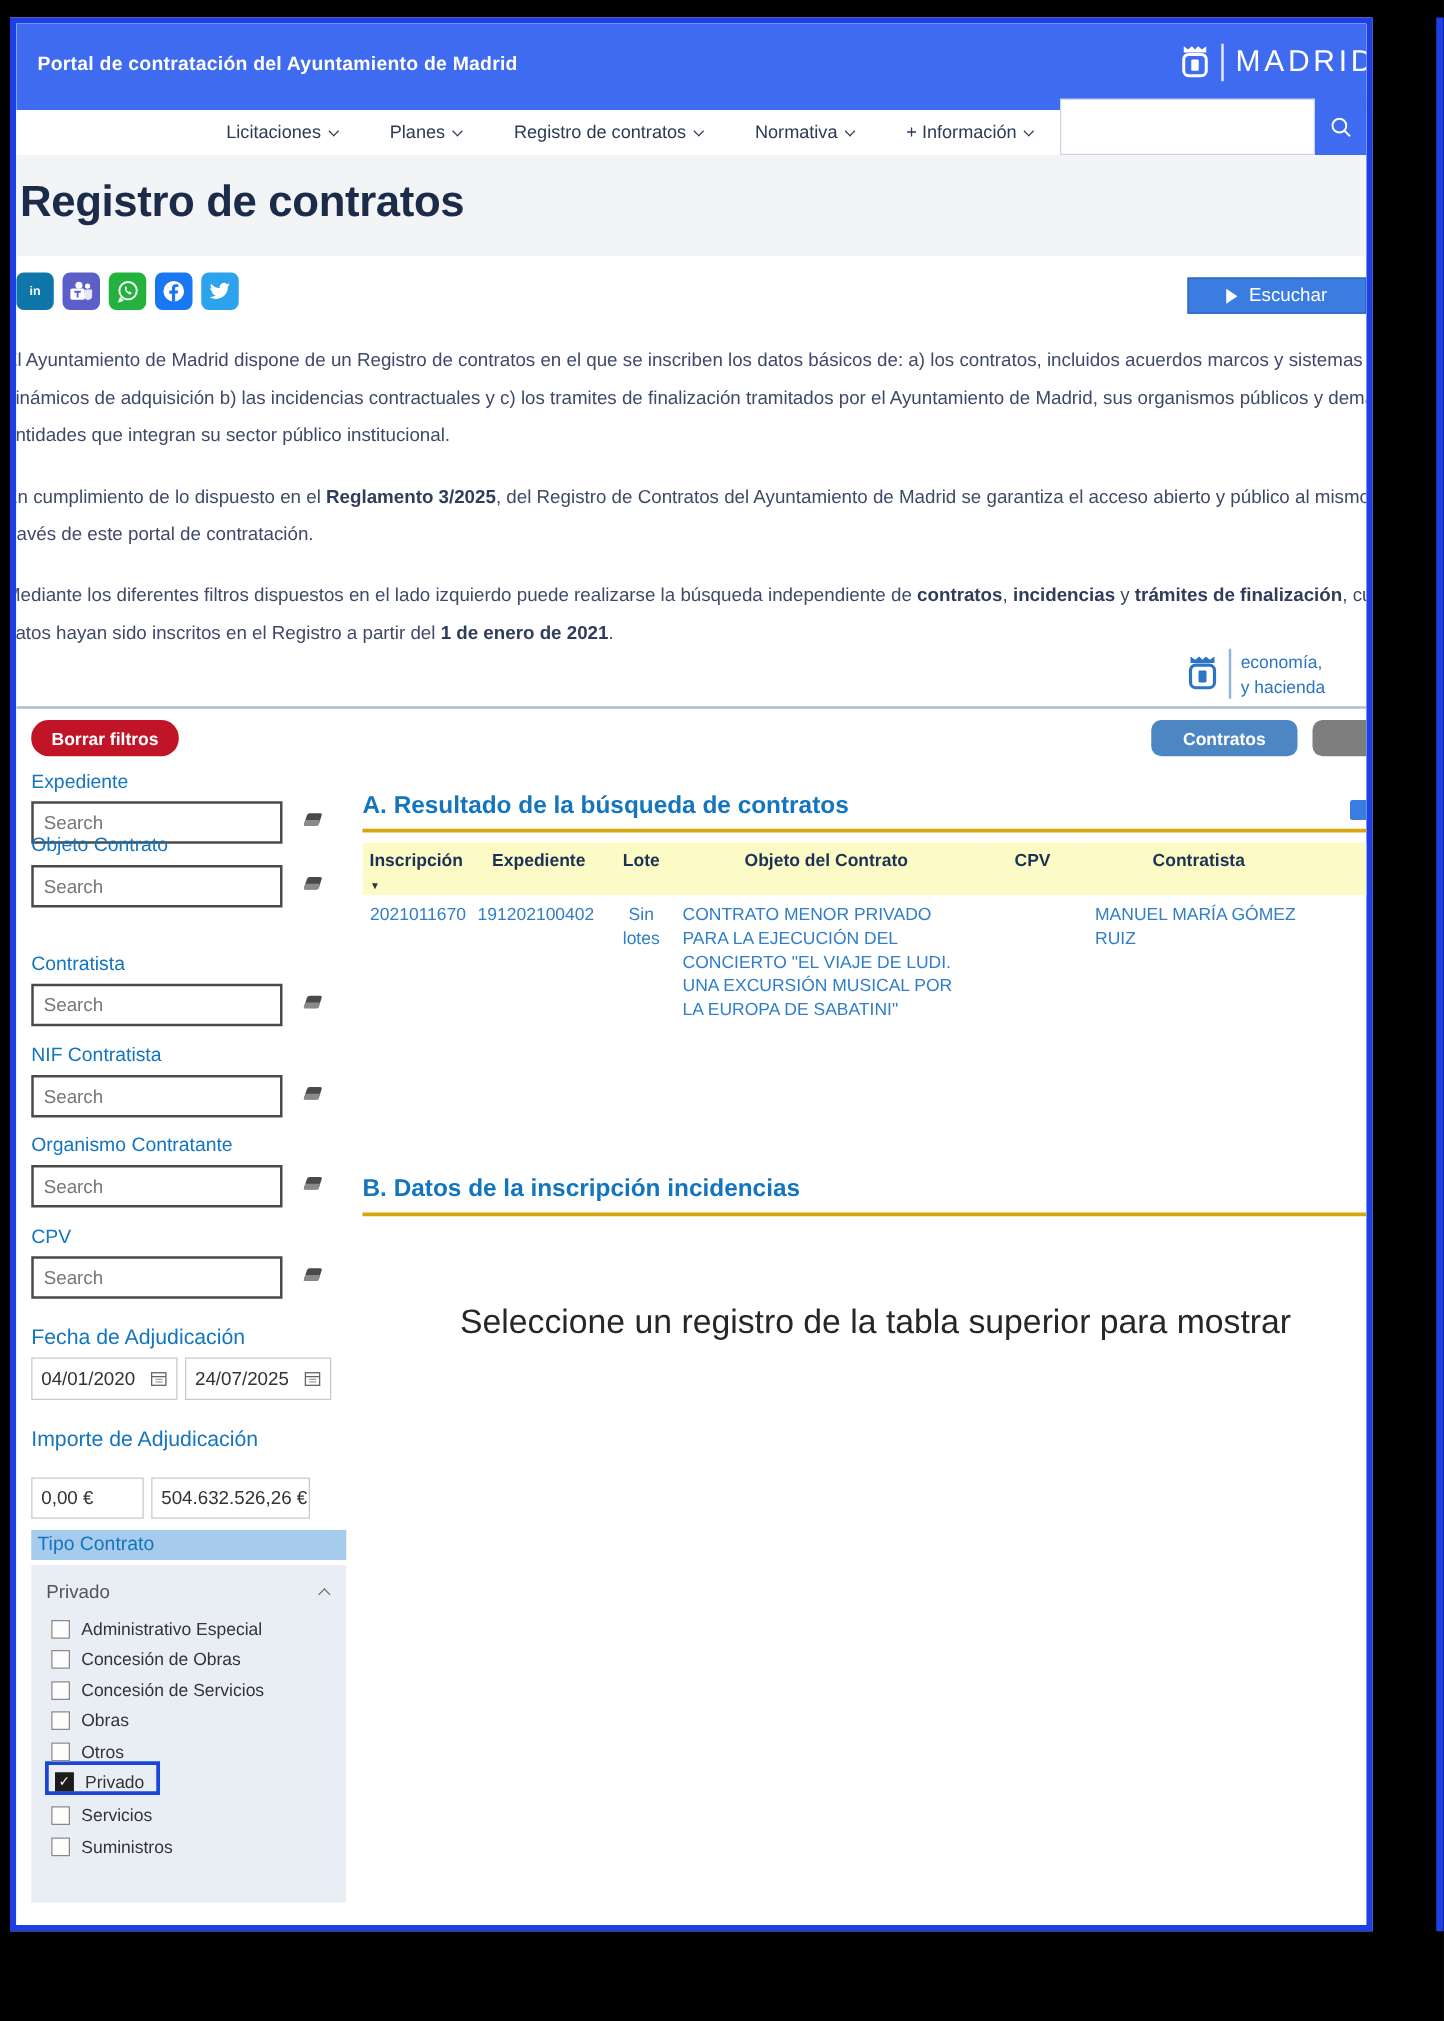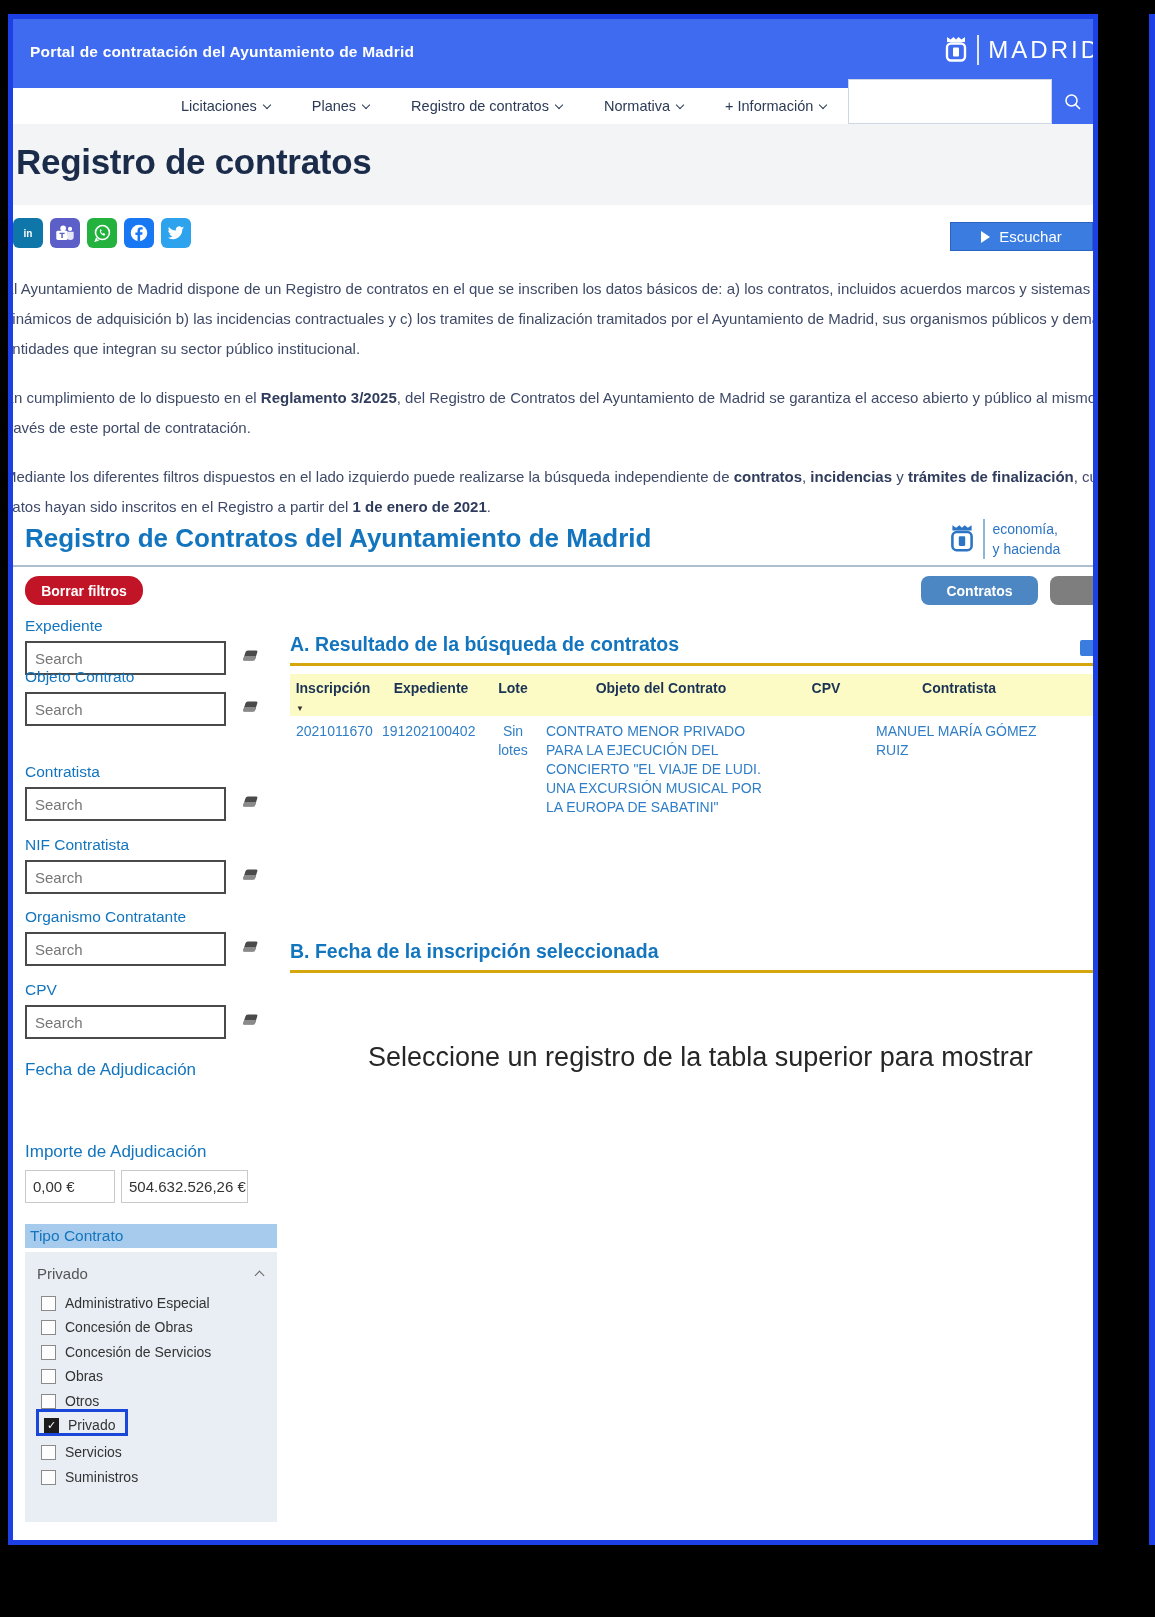--- a/index.html
+++ b/index.html
@@ -185,21 +185,20 @@
         <span class="play"></span>
         <span>Escuchar</span>
       </div>
 
       <div class="intro">
         <p>El Ayuntamiento de Madrid dispone de un Registro de contratos en el que se inscriben los datos básicos de: a) los contratos, incluidos acuerdos marcos y sistemas dinámicos de adquisición b) las incidencias contractuales y c) los tramites de finalización tramitados por el Ayuntamiento de Madrid, sus organismos públicos y demás entidades que integran su sector público institucional.</p>
         <p><span>En cumplimiento de lo dispuesto en el </span><b>Reglamento 3/2025</b><span>, del Registro de Contratos del Ayuntamiento de Madrid se garantiza el acceso abierto y público al mismo a través de este portal de contratación.</span></p>
         <p><span>Mediante los diferentes filtros dispuestos en el lado izquierdo puede realizarse la búsqueda independiente de </span><b>contratos</b><span>, </span><b>incidencias</b><span> y </span><b>trámites de finalización</b><span>, cuyos datos hayan sido inscritos en el Registro a partir del </span><b>1 de enero de 2021</b><span>.</span></p>
       </div>
 
-      <div class="reg-h2">Registro de Contratos del Ayuntamiento de Madrid</div>
       <div class="eco-logo">
         <svg width="26" height="32" viewBox="0 0 24 30">
           <path d="M3 7 L3 2 L6.5 4.5 L9.5 2 L12 4.5 L14.5 2 L17.5 4.5 L21 2 L21 7 Z" fill="#2C74C4"></path>
           <rect x="3" y="8.5" width="18" height="17" rx="4" fill="none" stroke="#2C74C4" stroke-width="2.4"></rect>
           <rect x="9" y="12.5" width="6" height="9" rx="1" fill="#2C74C4"></rect>
         </svg>
         <div class="eco-div"></div>
         <div class="eco-text">
           <div>economía,</div>
           <div>y hacienda</div>
@@ -320,25 +319,45 @@
                 <g transform="skewX(-18)">
                   <rect x="7" y="1" width="13" height="11" rx="2" fill="#4a4a4a"></rect>
                   <rect x="7" y="7" width="13" height="5" fill="#8a8a8a"></rect>
                 </g>
               </svg></span>
         </div>
       </div>
 
       <div class="sfield" style="top:1041px">
         <div class="flabel" style="font-size:17px">Fecha de Adjudicación</div>
+        <div class="drow" style="margin-top:3px">
+          <div class="dbox" style="width:117px">
+            <span class="val">04/01/2020</span>
+            <svg width="14" height="14" viewBox="0 0 16 16">
+                <rect x="1.5" y="2.5" width="13" height="11.5" fill="none" stroke="#666" stroke-width="1.2"></rect>
+                <line x1="1.5" y1="6" x2="14.5" y2="6" stroke="#666" stroke-width="1.2"></line>
+                <line x1="5" y1="8.5" x2="11.5" y2="8.5" stroke="#888" stroke-width="1"></line>
+                <line x1="5" y1="11" x2="11.5" y2="11" stroke="#888" stroke-width="1"></line>
+              </svg>
+          </div>
+          <div class="dbox" style="width:117px">
+            <span class="val">24/07/2025</span>
+            <svg width="14" height="14" viewBox="0 0 16 16">
+                <rect x="1.5" y="2.5" width="13" height="11.5" fill="none" stroke="#666" stroke-width="1.2"></rect>
+                <line x1="1.5" y1="6" x2="14.5" y2="6" stroke="#666" stroke-width="1.2"></line>
+                <line x1="5" y1="8.5" x2="11.5" y2="8.5" stroke="#888" stroke-width="1"></line>
+                <line x1="5" y1="11" x2="11.5" y2="11" stroke="#888" stroke-width="1"></line>
+              </svg>
+          </div>
+        </div>
       </div>
 
       <div class="sfield" style="top:1123px">
         <div class="flabel" style="font-size:17px">Importe de Adjudicación</div>
-        <div class="drow" style="margin-top:8px">
+        <div class="drow" style="margin-top:20px">
           <div class="dbox" style="width:90px; height:33px">
               <span class="val">0,00 €</span>
             </div>
           <div class="dbox" style="width:127px; height:33px">
               <span class="val">504.632.526,26 €</span>
             </div>
         </div>
       </div>
 
       <div class="tipo-head">Tipo Contrato</div>
@@ -424,19 +443,19 @@
               <td>CONTRATO MENOR PRIVADO PARA LA EJECUCIÓN DEL CONCIERTO "EL VIAJE DE LUDI. UNA EXCURSIÓN MUSICAL POR LA EUROPA DE SABATINI"</td>
               <td></td>
               <td>MANUEL MARÍA GÓMEZ RUIZ</td>
               <td></td>
             </tr>
 
           </tbody>
         </table>
       </div>
 
-      <div class="sec-h" style="top:921px">B. Fecha de la inscripción seleccionada</div>
+      <div class="sec-h" style="top:921px">B. Datos de la inscripción incidencias</div>
       <div class="gold" style="top:951px"></div>
       <div class="detail-msg">Seleccione un registro de la tabla superior para mostrar</div>
 
     </div>
   </div>
 </div>
 
 </body></html>

